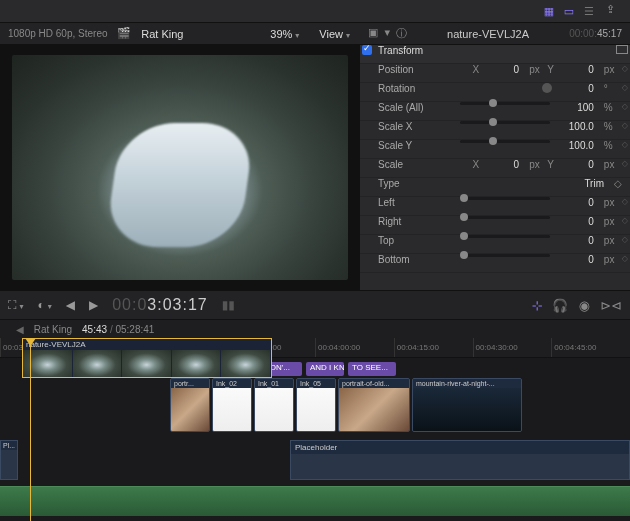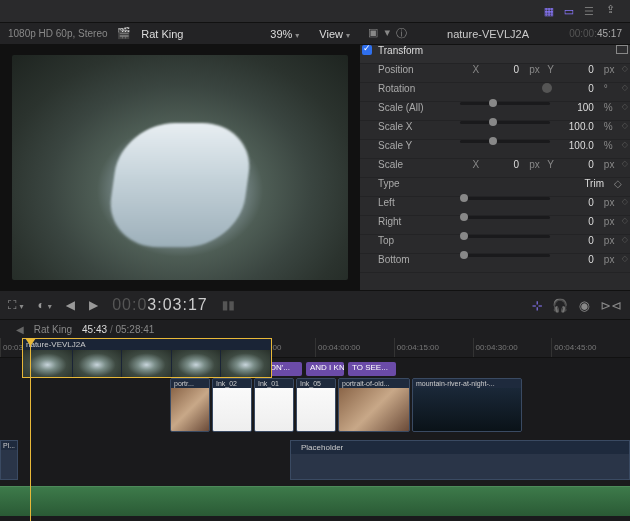--- a/index.html
+++ b/index.html
@@ -65,21 +65,21 @@
 .cliplbl{font-size:7px;color:#ccc;background:#1e2a3d;padding:1px 3px;white-space:nowrap;overflow:hidden}
 .thumbimg{flex:1;background:linear-gradient(135deg,#4a5548 0%,#6b7568 50%,#3a4238 100%)}
 .thumbimg.w{background:linear-gradient(180deg,#fafafa 0%,#eee 100%)}
 .thumbimg.n{background:linear-gradient(180deg,#1a2838 0%,#0a1218 100%)}
 .thumbimg.p{background:linear-gradient(135deg,#8a6548 0%,#c8a888 50%,#6a4a38 100%)}
 .mainclip{position:absolute;left:22px;top:0;width:250px;height:40px;border:1px solid #e8b838;background:#2a3548;display:flex;flex-direction:column}
 .mainlbl{font-size:8px;background:#1a2436;color:#ccc;padding:1px 3px}
 .filmstrip{flex:1;display:flex}
 .frame{flex:1;background:radial-gradient(ellipse at 50% 55%,#c8d5dc 0%,#7a8d88 25%,#3e4a42 55%,#28302a 100%);border-right:1px solid #1a2436}
 .placeholder{position:absolute;left:290px;top:102px;right:0;height:40px;background:#2a3548;border:1px solid #3a4a62}
-.phlbl{font-size:8px;color:#ccc;padding:2px 10px;background:#1e2a3d}
+.phlbl{font-size:8px;color:#ccc;padding:2px 4px;background:#1e2a3d}
 .leftclip{position:absolute;left:0;top:102px;width:18px;height:40px;background:#2a3548;border:1px solid #3a4a62}
 .leftlbl{font-size:7px;color:#ccc;background:#1e2a3d;padding:1px 2px}
 .audio{position:absolute;left:0;top:148px;right:0;height:30px;background:linear-gradient(180deg,#3d7a4a 0%,#2a5a35 100%);border-top:1px solid #4d8a5a}
 .playhead{position:absolute;left:30px;top:0;width:1px;height:183px;background:#e8b838}
 .playhead::before{content:"";position:absolute;left:-5px;top:0;width:11px;height:8px;background:#e8b838;clip-path:polygon(0 0,100% 0,50% 100%)}
 </style>
 </head>
 <body>
 
 <div class="topbar">

